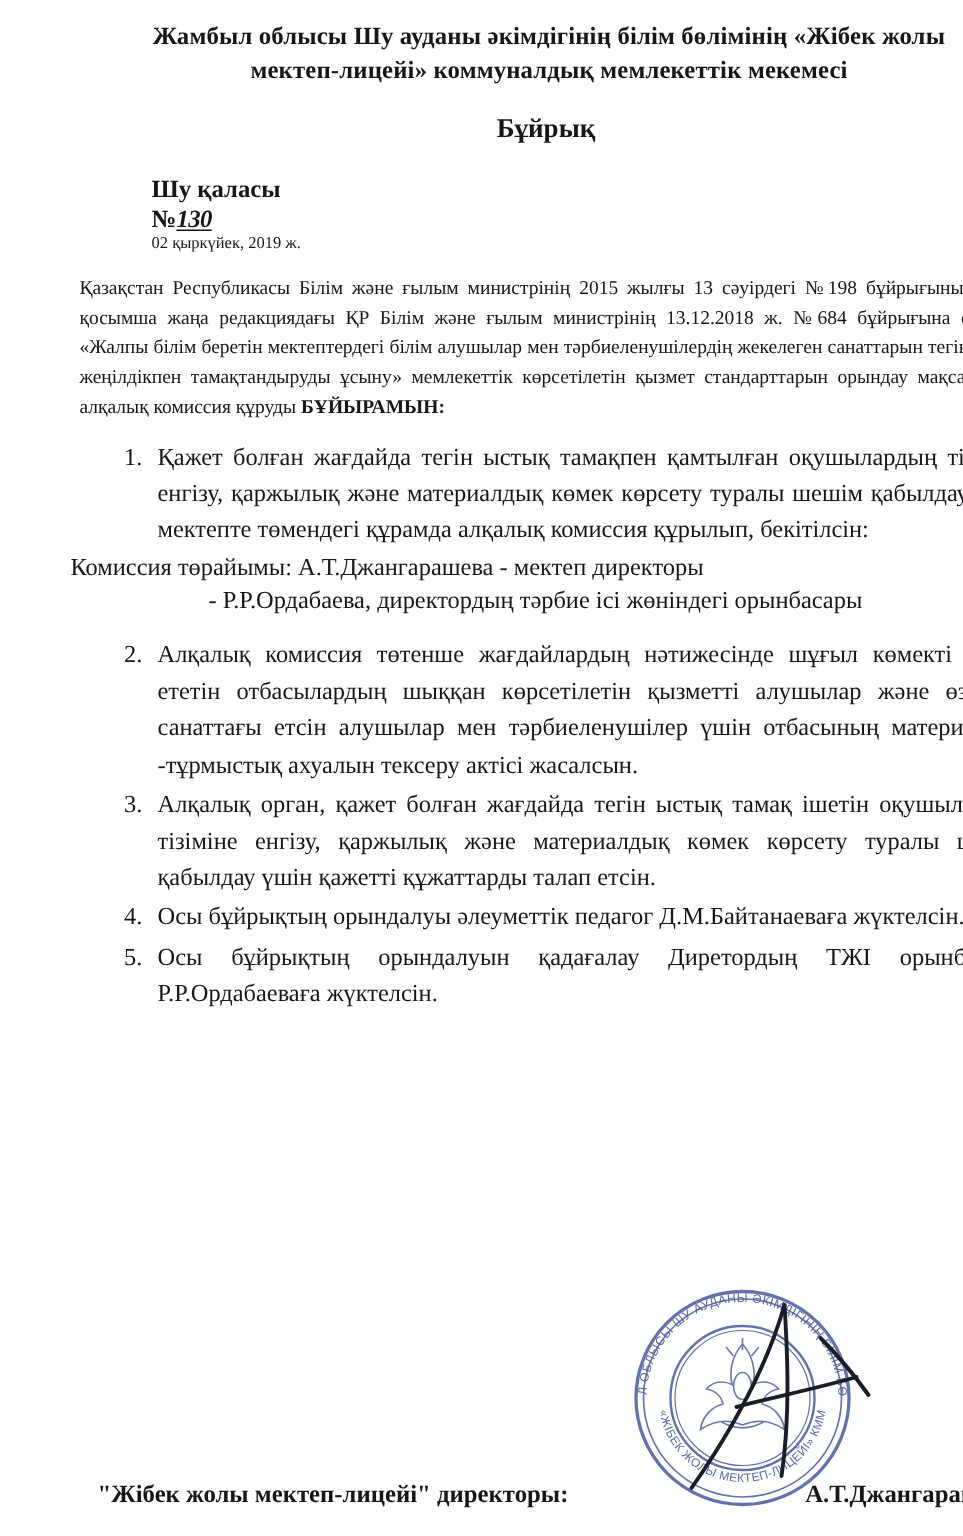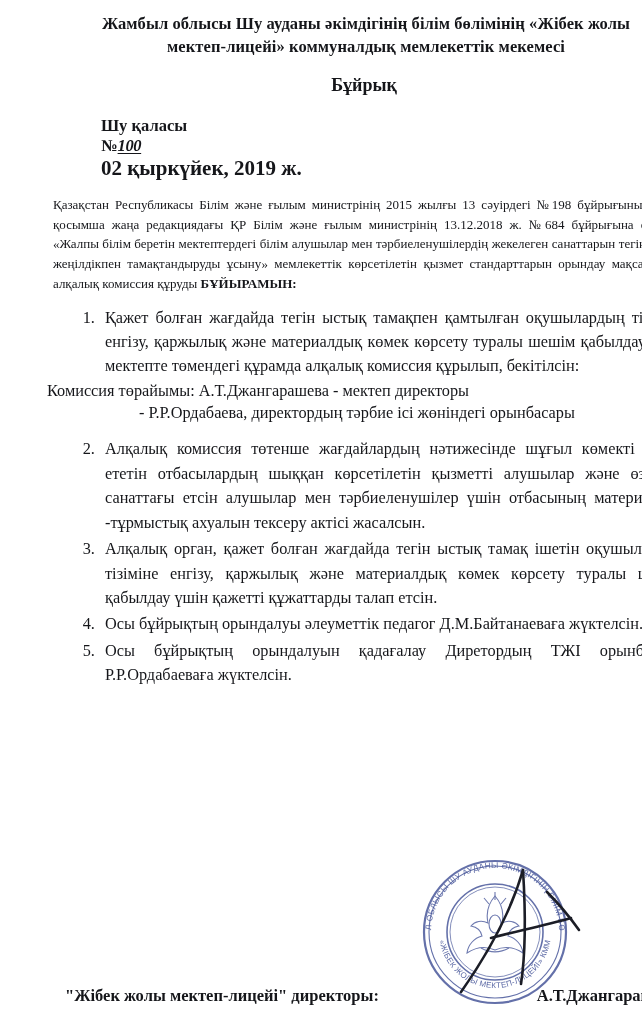--- a/index.html
+++ b/index.html
@@ -60,22 +60,22 @@
   }
   .meta-num .numval {
     font-style: italic;
     font-weight: bold;
     letter-spacing: -0.4px;
     text-decoration: underline;
     text-decoration-thickness: 1px;
     text-underline-offset: 2px;
   }
   .meta-date {
-    font-weight: bold;
-    font-size: 21px;
+    font-weight: normal;
+    font-size: 11px;
     margin-left: 6px;
     white-space: nowrap;
   }
   .subject {
     font-weight: bold;
     font-size: 16.8px;
     margin-top: 22px;
     padding: 0 20px 0 10px;
   }
   .body-text {
@@ -161,21 +161,21 @@
   <div class="header-block">
     <span>Жамбыл облысы Шу ауданы әкімдігінің білім бөлімінің «Жібек жолы</span>
     <span class="line2">мектеп-лицейі» коммуналдық мемлекеттік мекемесі</span>
   </div>
 
   <div class="doc-type">Бұйрық</div>
 
   <div class="meta-row">
     <span class="meta-city">Шу қаласы</span>
     <span class="meta-spacer"></span>
-    <span class="meta-num"><span>№</span><span class="numval">100</span></span>
+    <span class="meta-num"><span>№</span><span class="numval">130</span></span>
     <span class="meta-date">02 қыркүйек, 2019 ж.</span>
   </div>
 
 
   <div class="body-text">
     <span>Қазақстан Республикасы Білім және ғылым министрінің 2015 жылғы 13 сәуірдегі №198 бұйрығының №5 қосымша жаңа редакциядағы ҚР Білім және ғылым министрінің 13.12.2018 ж. №684 бұйрығына сәйкес «Жалпы білім беретін мектептердегі білім алушылар мен тәрбиеленушілердің жекелеген санаттарын тегін және жеңілдікпен тамақтандыруды ұсыну» мемлекеттік көрсетілетін қызмет стандарттарын орындау мақсатында  алқалық комиссия құруды</span>
     <span class="strong-inline">БҰЙЫРАМЫН:</span>
   </div>
 
   <ol class="main-list">

